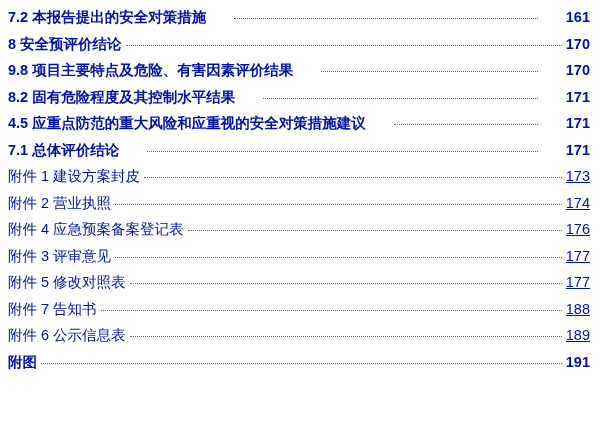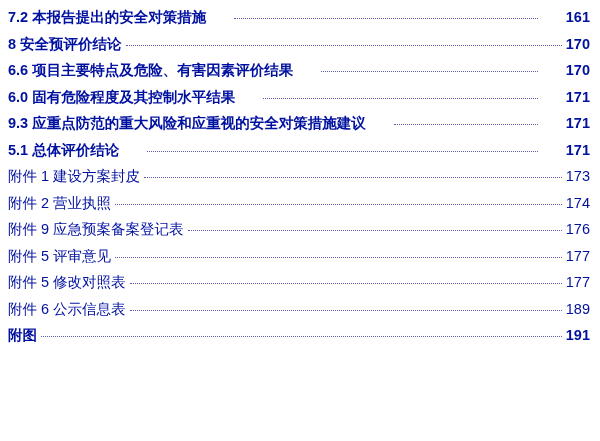--- a/index.html
+++ b/index.html
@@ -55,20 +55,21 @@
   }
   .pagenum {
     color: #00109f;
     font-size: 14.5px;
     flex: 0 0 auto;
     text-align: right;
     font-weight: bold;
   }
   .pagenum.plain {
     font-weight: normal;
+    text-decoration: underline;
   }
   
   .ind-0 { padding-left: 0px; }
   .ind-2 { padding-left: 30px; }
   .ind-3 { padding-left: 38px; }
 </style>
 </head>
 <body>
 
 <div class="page">
@@ -77,63 +78,68 @@
         <span class="label">7.2  本报告提出的安全对策措施</span>
         <span class="leader"></span>
         <span class="pagenum">161</span>
       </div>
       <div class="toc-row lvl1 ind-0">
         <span class="label">8  安全预评价结论</span>
         <span class="leader"></span>
         <span class="pagenum">170</span>
       </div>
       <div class="toc-row lvl2 ind-3">
-        <span class="label">6.6  项目主要特点及危险、有害因素评价结果</span>
+        <span class="label">9.8  项目主要特点及危险、有害因素评价结果</span>
         <span class="leader"></span>
         <span class="pagenum">170</span>
       </div>
       <div class="toc-row lvl2 ind-3">
-        <span class="label">6.0  固有危险程度及其控制水平结果</span>
+        <span class="label">8.2  固有危险程度及其控制水平结果</span>
         <span class="leader"></span>
         <span class="pagenum">171</span>
       </div>
       <div class="toc-row lvl2 ind-3">
-        <span class="label">9.3  应重点防范的重大风险和应重视的安全对策措施建议</span>
+        <span class="label">4.5  应重点防范的重大风险和应重视的安全对策措施建议</span>
         <span class="leader"></span>
         <span class="pagenum">171</span>
       </div>
       <div class="toc-row lvl2 ind-3">
-        <span class="label">5.1  总体评价结论</span>
+        <span class="label">7.1  总体评价结论</span>
         <span class="leader"></span>
         <span class="pagenum">171</span>
       </div>
       <div class="toc-row lvl3 ind-2">
         <span class="label plain">附件 1  建设方案封皮</span>
         <span class="leader"></span>
         <span class="pagenum plain">173</span>
       </div>
       <div class="toc-row lvl3 ind-2">
         <span class="label plain">附件 2  营业执照</span>
         <span class="leader"></span>
         <span class="pagenum plain">174</span>
       </div>
       <div class="toc-row lvl3 ind-2">
-        <span class="label plain">附件 9  应急预案备案登记表</span>
+        <span class="label plain">附件 4  应急预案备案登记表</span>
         <span class="leader"></span>
         <span class="pagenum plain">176</span>
       </div>
       <div class="toc-row lvl3 ind-2">
-        <span class="label plain">附件 5  评审意见</span>
+        <span class="label plain">附件 3  评审意见</span>
         <span class="leader"></span>
         <span class="pagenum plain">177</span>
       </div>
       <div class="toc-row lvl3 ind-2">
         <span class="label plain">附件 5  修改对照表</span>
         <span class="leader"></span>
         <span class="pagenum plain">177</span>
+      </div>
+      <div class="toc-row lvl3 ind-2">
+        <span class="label plain">附件 7  告知书</span>
+        <span class="leader"></span>
+        <span class="pagenum plain">188</span>
       </div>
       <div class="toc-row lvl3 ind-2">
         <span class="label plain">附件 6  公示信息表</span>
         <span class="leader"></span>
         <span class="pagenum plain">189</span>
       </div>
       <div class="toc-row lvl1 ind-0">
         <span class="label">附图</span>
         <span class="leader"></span>
         <span class="pagenum">191</span>

